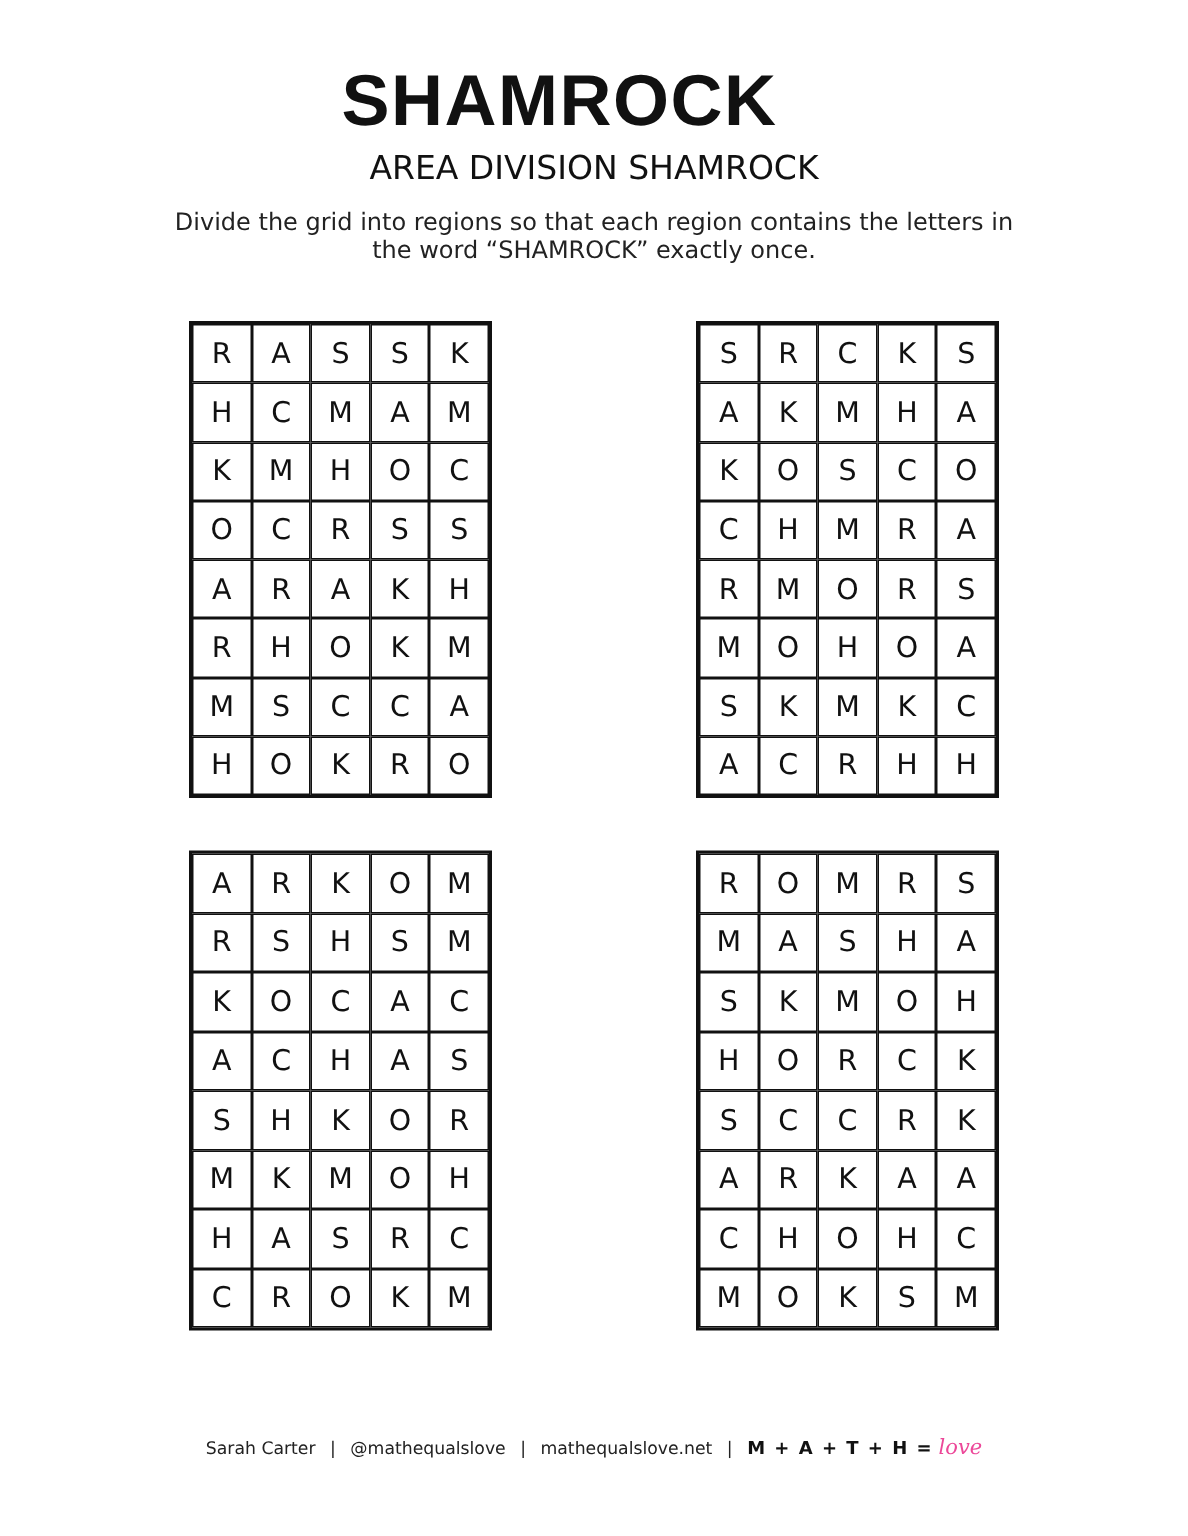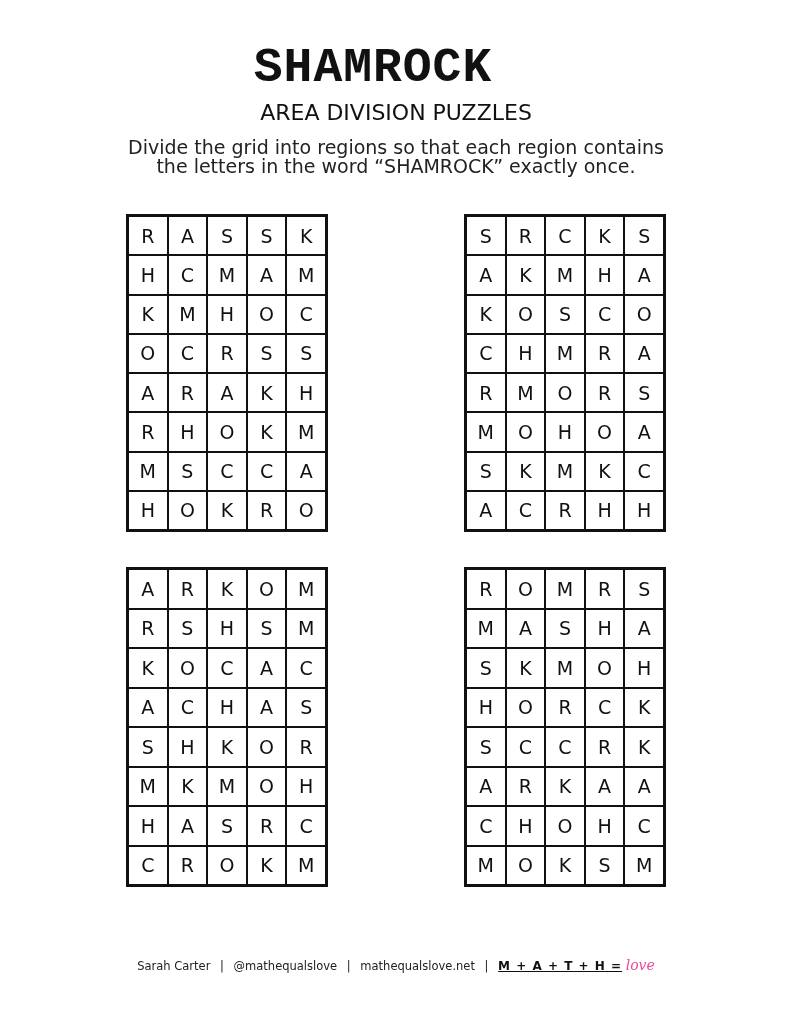--- a/index.html
+++ b/index.html
@@ -1,35 +1,35 @@
 <!DOCTYPE html>
 <html><head>
 <meta charset="utf-8">
 <style>
   html, body { margin:0; padding:0; background:#ffffff; }
   body { width:792px; height:1024px; position:relative; overflow:hidden; font-family:"Liberation Sans", "DejaVu Sans", sans-serif; color:#111; }
-  .title { position:absolute; left:0; width:746px; top:40px; text-align:center; font-family:Liberation Mono, monospace; font-weight:bold; font-size:48px; letter-spacing:1px; line-height:56px; color:#111; }
+  .title { position:absolute; left:0; width:746px; top:40px; text-align:center; font-family:Liberation Sans, sans-serif; font-weight:bold; font-size:48px; letter-spacing:1px; line-height:56px; color:#111; }
   .subtitle { position:absolute; left:0; width:792px; top:99px; text-align:center; font-family:"DejaVu Sans", sans-serif; font-size:22px; line-height:28px; color:#111; }
-  .instructions { position:absolute; left:110px; width:572px; top:138px; text-align:center; font-family:"DejaVu Sans", sans-serif; font-size:19px; line-height:19px; color:#222; }
+  .instructions { position:absolute; left:110px; width:572px; top:138px; text-align:center; font-family:"DejaVu Sans", sans-serif; font-size:16px; line-height:19px; color:#222; }
   .grid { position:absolute; display:grid; grid-template-columns:repeat(5, 1fr); grid-template-rows:repeat(8, 1fr); border:2px solid #111; box-sizing:border-box; }
   .cell { border:1px solid #111; display:flex; align-items:center; justify-content:center; font-family:"DejaVu Sans", sans-serif; font-size:19px; color:#111; box-sizing:border-box; }
   #grid-0 { left:126px; top:214px; width:202px; height:318px; }
   #grid-1 { left:464px; top:214px; width:202px; height:318px; }
   #grid-2 { left:126px; top:567px; width:202px; height:320px; }
   #grid-3 { left:464px; top:567px; width:202px; height:320px; }
   .footer { position:absolute; left:0; width:792px; top:957px; text-align:center; font-family:"DejaVu Sans", sans-serif; font-size:11.5px; color:#222; white-space:nowrap; }
   .footer .sep { margin:0 6px; }
-  .footer .brand { font-weight:bold; font-size:12px; letter-spacing:1px; color:#111;text-decoration:underline; }
+  .footer .brand { font-weight:bold; font-size:12px; letter-spacing:1px; color:#111; }
   .footer .love { font-family:"DejaVu Serif", serif; font-style:italic; color:#ec4899; font-size:14px; }
 </style>
 </head>
 <body>
 
 <div class="title">SHAMROCK</div>
-<div class="subtitle">AREA DIVISION PUZZLES</div>
+<div class="subtitle">AREA DIVISION SHAMROCK</div>
 <div class="instructions">Divide the grid into regions so that each region contains the letters in the word “SHAMROCK” exactly once.</div>
 
 <div id="grid-0" class="grid">
     <div class="cell">R</div>
     <div class="cell">A</div>
     <div class="cell">S</div>
     <div class="cell">S</div>
     <div class="cell">K</div>
     <div class="cell">H</div>
     <div class="cell">C</div>

